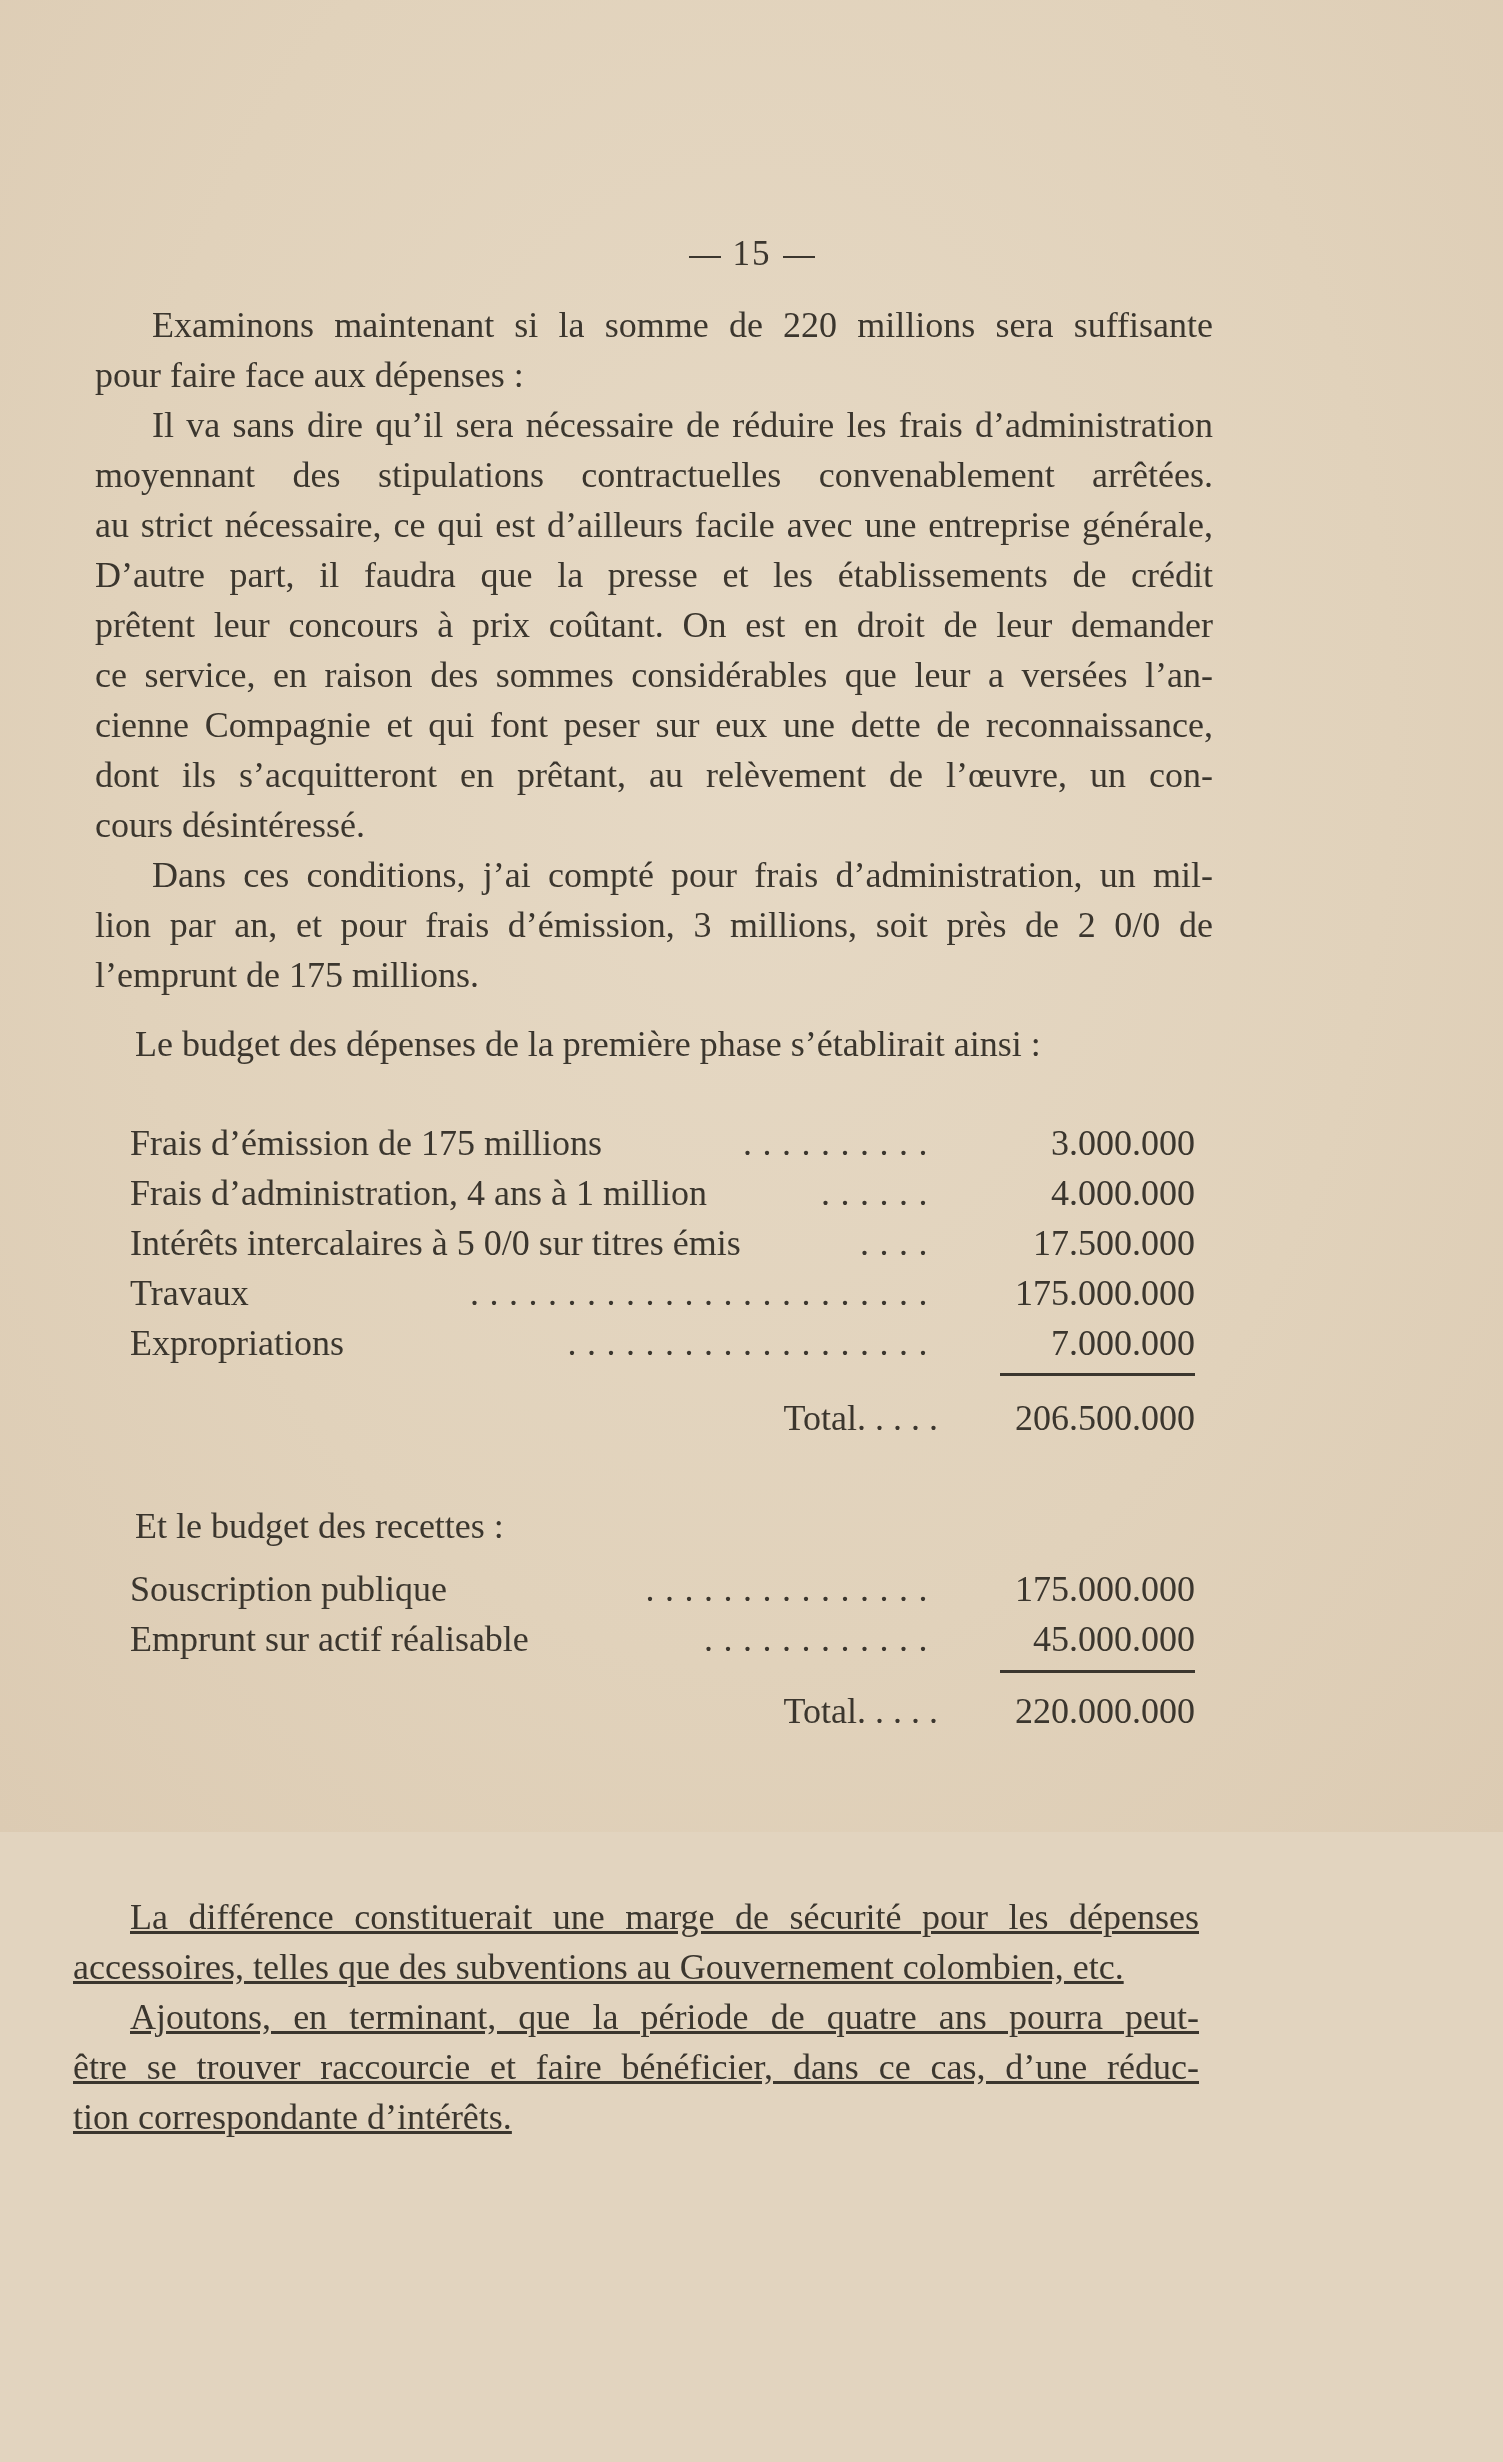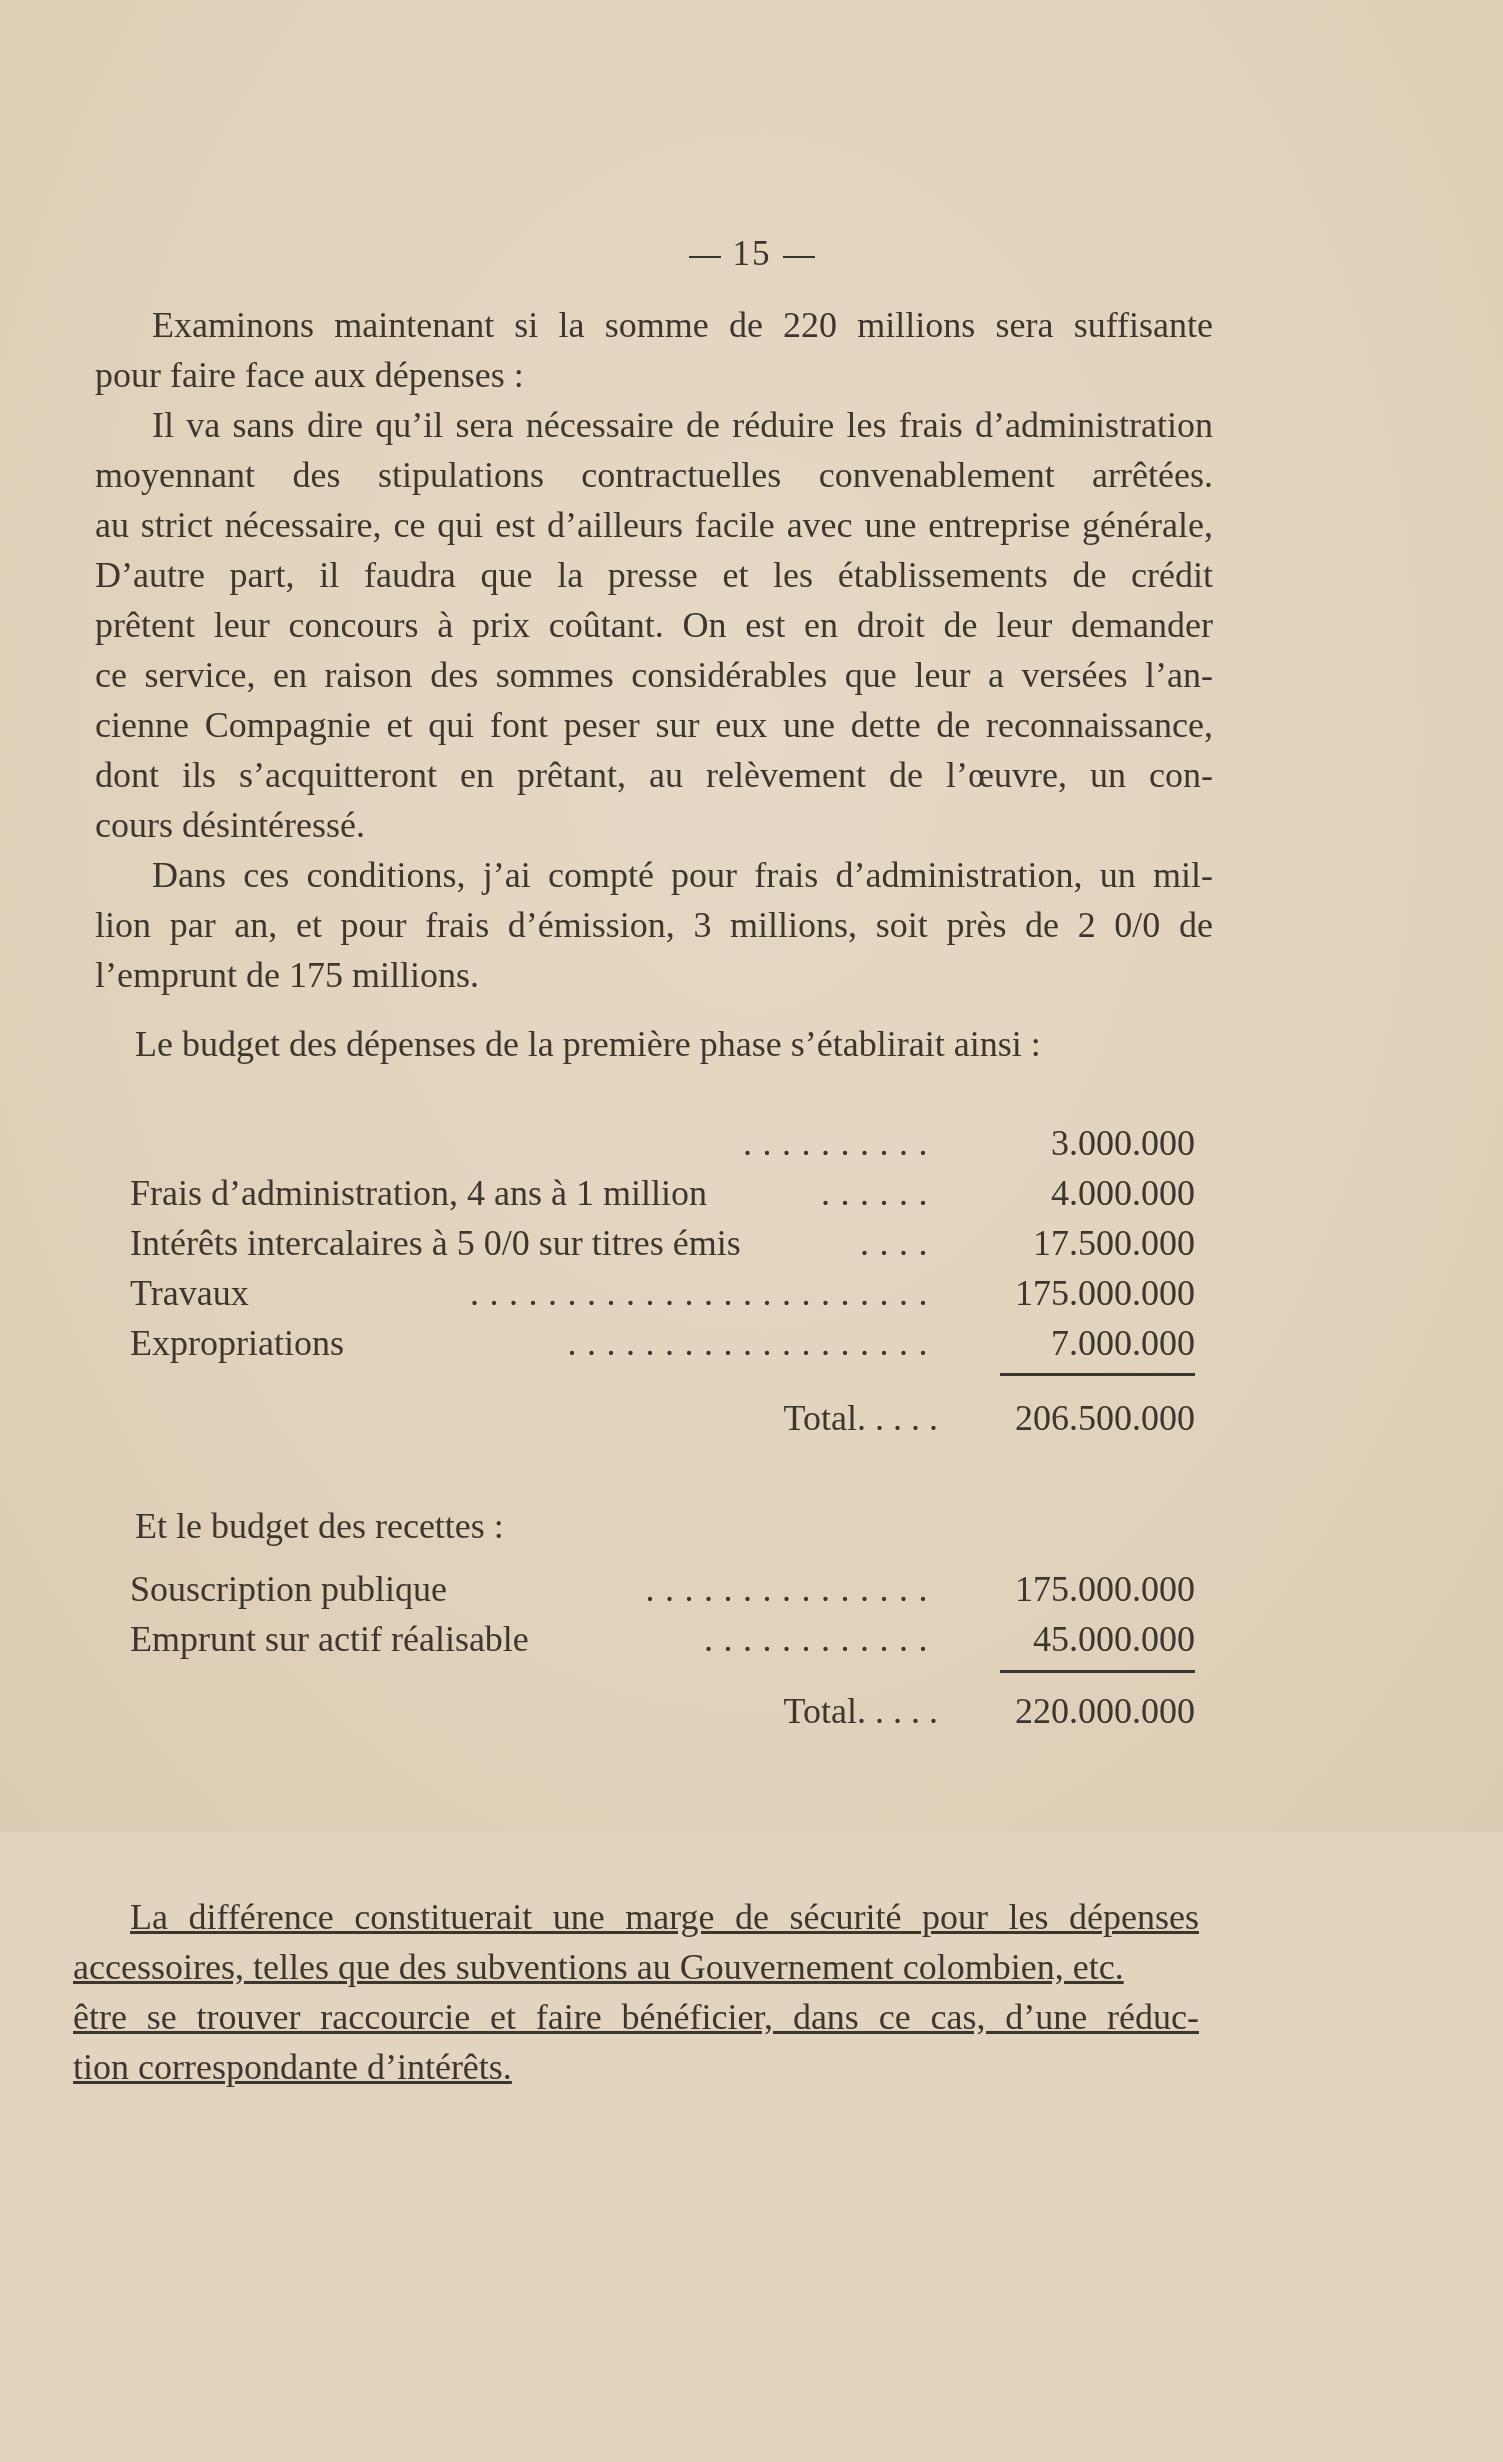--- a/index.html
+++ b/index.html
@@ -127,20 +127,21 @@
     <span class="line last">cours désintéressé.</span>
     <span class="line indent">Dans ces conditions, j’ai compté pour frais d’administration, un mil-</span>
     <span class="line">lion par an, et pour frais d’émission, 3 millions,  soit  près  de  2  0/0  de</span>
     <span class="line last">l’emprunt de 175 millions.</span>
   </div>
 
   <div class="intro-line" style="top:1023px;">Le budget des dépenses de la première phase s’établirait ainsi :</div>
 
   <div class="ledger" style="top:1118px;">
     <div class="ledger-row">
+      <span class="ledger-label">Frais d’émission de 175 millions</span>
       <span class="ledger-leader">..........</span>
       <span class="ledger-amount">3.000.000</span>
     </div>
     <div class="ledger-row">
       <span class="ledger-label">Frais d’administration, 4 ans à 1 million</span>
       <span class="ledger-leader">......</span>
       <span class="ledger-amount">4.000.000</span>
     </div>
     <div class="ledger-row">
       <span class="ledger-label">Intérêts intercalaires à 5 0/0 sur titres émis</span>
@@ -184,18 +185,19 @@
     </div>
     <div class="ledger-row" style="height:58px;line-height:52px;">
       <span class="ledger-total-label">Total. . . . .</span>
       <span class="ledger-amount">220.000.000</span>
     </div>
   </div>
 
   <div class="text-block" style="top:1892px;left:73px;width:1126px;text-decoration:underline;">
     <span class="line indent">La différence constituerait une marge de sécurité pour les dépenses</span>
     <span class="line last">accessoires, telles que des subventions au Gouvernement colombien, etc.</span>
+    <span class="line indent">Ajoutons, en terminant, que la période de quatre ans pourra peut-</span>
     <span class="line">être se trouver raccourcie et faire bénéficier, dans ce cas, d’une réduc-</span>
     <span class="line last">tion correspondante d’intérêts.</span>
   </div>
 
 </div>
 
 
 </body></html>

